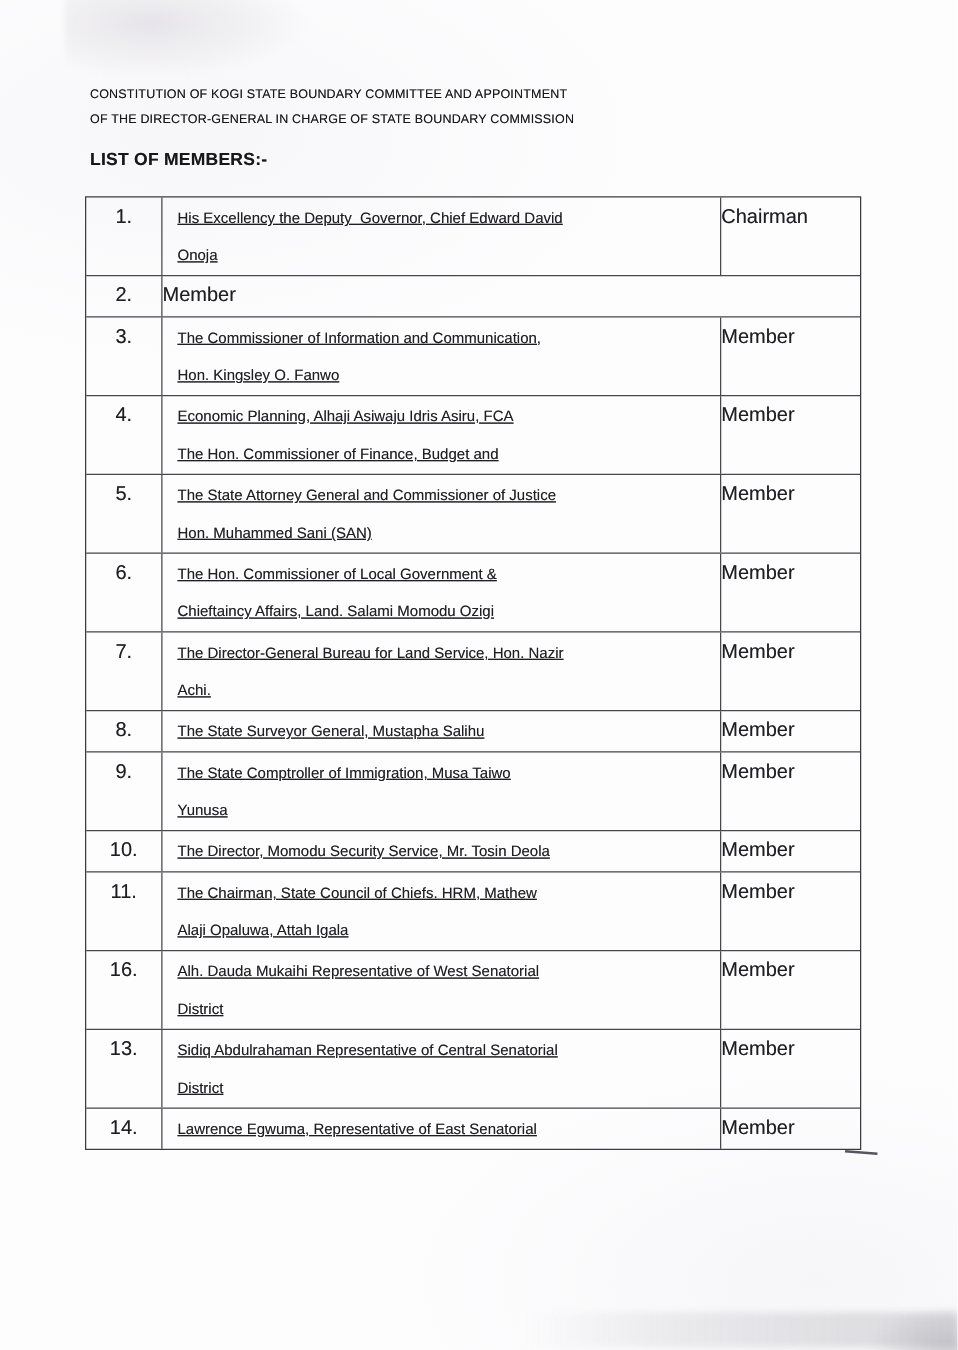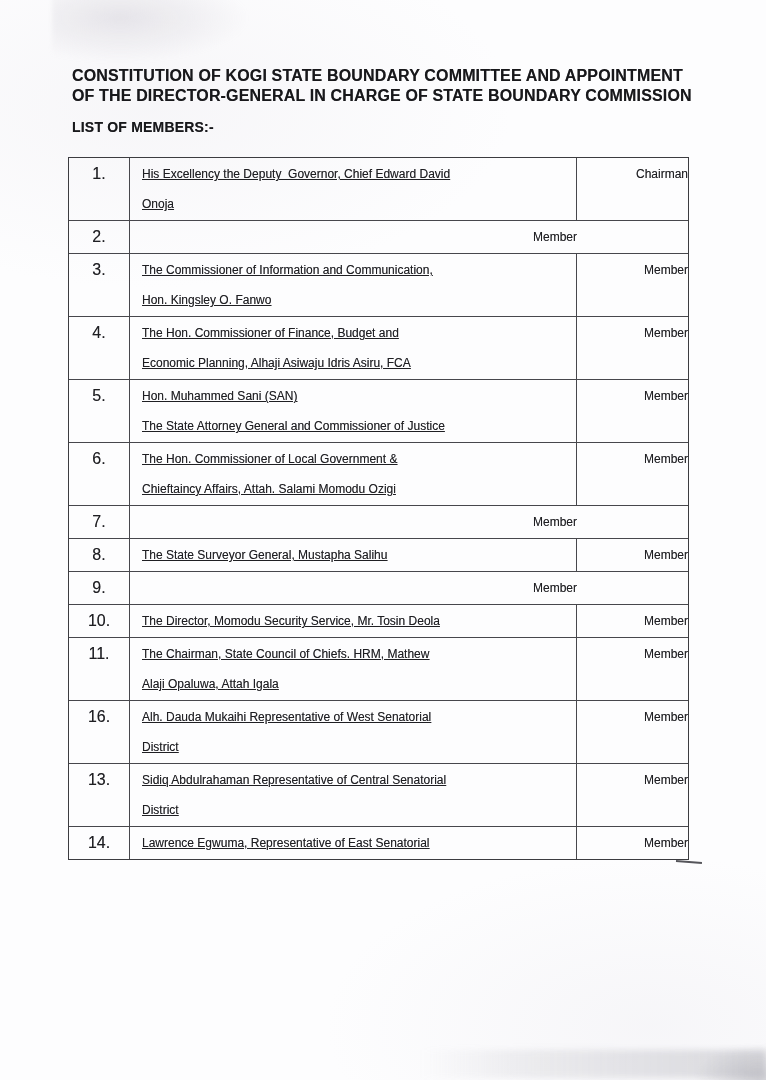--- a/index.html
+++ b/index.html
@@ -30,21 +30,21 @@
     filter: blur(3px);
   }
   .smudge-corner {
     position: absolute; right: -8px; bottom: -10px; width: 80px; height: 46px;
     background: radial-gradient(ellipse at 80% 80%, rgba(140,140,150,0.35), rgba(140,140,150,0) 70%);
     filter: blur(2px);
   }
 
   .doc-title {
     position: absolute; left: 72px; top: 66px; width: 622px;
-    font-size: 16px; font-weight: bold; line-height: 19.5px;
+    font-size: 10px; font-weight: normal; line-height: 19.5px;
     letter-spacing: 0.15px; color: #18181b;
     text-shadow: 0 0 0.5px rgba(20,20,25,0.55);
   }
   .doc-title .t-line { display: block; white-space: pre; }
   .doc-subtitle {
     position: absolute; left: 72px; top: 119px;
     font-size: 14px; font-weight: bold; letter-spacing: 0.2px; color: #18181b;
     text-shadow: 0 0 0.5px rgba(20,20,25,0.55);
   }
 
@@ -68,21 +68,21 @@
   .cell.desc {
     padding-left: 12px; padding-right: 6px;
     font-size: 12px; line-height: 30px;
     border-right: 1.5px solid #47474c;
     overflow: hidden;
     text-shadow: 0 0 0.4px rgba(25,25,30,0.5);
     text-decoration: underline;
   }
   .cell.desc .desc-line { white-space: pre; }
   .cell.role {
-    text-align: right; font-size: 12px; line-height: 30px;
+    text-align: left; font-size: 16px; line-height: 30px;
     text-shadow: 0 0 0.4px rgba(25,25,30,0.5);
   }
 </style>
 </head>
 <body>
 
 <div class="paper">
   <div class="smudge-top-left"></div>
   <div class="smudge-bottom-right"></div>
   <div class="smudge-corner"></div>
@@ -111,54 +111,62 @@
         <div class="cell num">3.</div>
         <div class="cell desc">
           <div class="desc-line">The Commissioner of Information and Communication,</div>
           <div class="desc-line">Hon. Kingsley O. Fanwo</div>
         </div>
         <div class="cell role">Member</div>
       </div>
       <div class="row">
         <div class="cell num">4.</div>
         <div class="cell desc">
+          <div class="desc-line">Economic Planning, Alhaji Asiwaju Idris Asiru, FCA</div>
           <div class="desc-line">The Hon. Commissioner of Finance, Budget and</div>
-          <div class="desc-line">Economic Planning, Alhaji Asiwaju Idris Asiru, FCA</div>
         </div>
         <div class="cell role">Member</div>
       </div>
       <div class="row">
         <div class="cell num">5.</div>
         <div class="cell desc">
+          <div class="desc-line">The State Attorney General and Commissioner of Justice</div>
           <div class="desc-line">Hon. Muhammed Sani (SAN)</div>
-          <div class="desc-line">The State Attorney General and Commissioner of Justice</div>
         </div>
         <div class="cell role">Member</div>
       </div>
       <div class="row">
         <div class="cell num">6.</div>
         <div class="cell desc">
           <div class="desc-line">The Hon. Commissioner of Local Government &amp;</div>
-          <div class="desc-line">Chieftaincy Affairs, Attah. Salami Momodu Ozigi</div>
+          <div class="desc-line">Chieftaincy Affairs, Land. Salami Momodu Ozigi</div>
         </div>
         <div class="cell role">Member</div>
       </div>
       <div class="row">
         <div class="cell num">7.</div>
+        <div class="cell desc">
+          <div class="desc-line">The Director-General Bureau for Land Service, Hon. Nazir</div>
+          <div class="desc-line">Achi.</div>
+        </div>
         <div class="cell role">Member</div>
       </div>
       <div class="row">
         <div class="cell num">8.</div>
         <div class="cell desc">
           <div class="desc-line">The State Surveyor General, Mustapha Salihu</div>
         </div>
         <div class="cell role">Member</div>
       </div>
       <div class="row">
         <div class="cell num">9.</div>
+        <div class="cell desc">
+          <div class="desc-line">The State Comptroller of Immigration, Musa Taiwo</div>
+          <div class="desc-line">Yunusa</div>
+        </div>
         <div class="cell role">Member</div>
       </div>
       <div class="row">
         <div class="cell num">10.</div>
         <div class="cell desc">
           <div class="desc-line">The Director, Momodu Security Service, Mr. Tosin Deola</div>
         </div>
         <div class="cell role">Member</div>
       </div>
       <div class="row">

